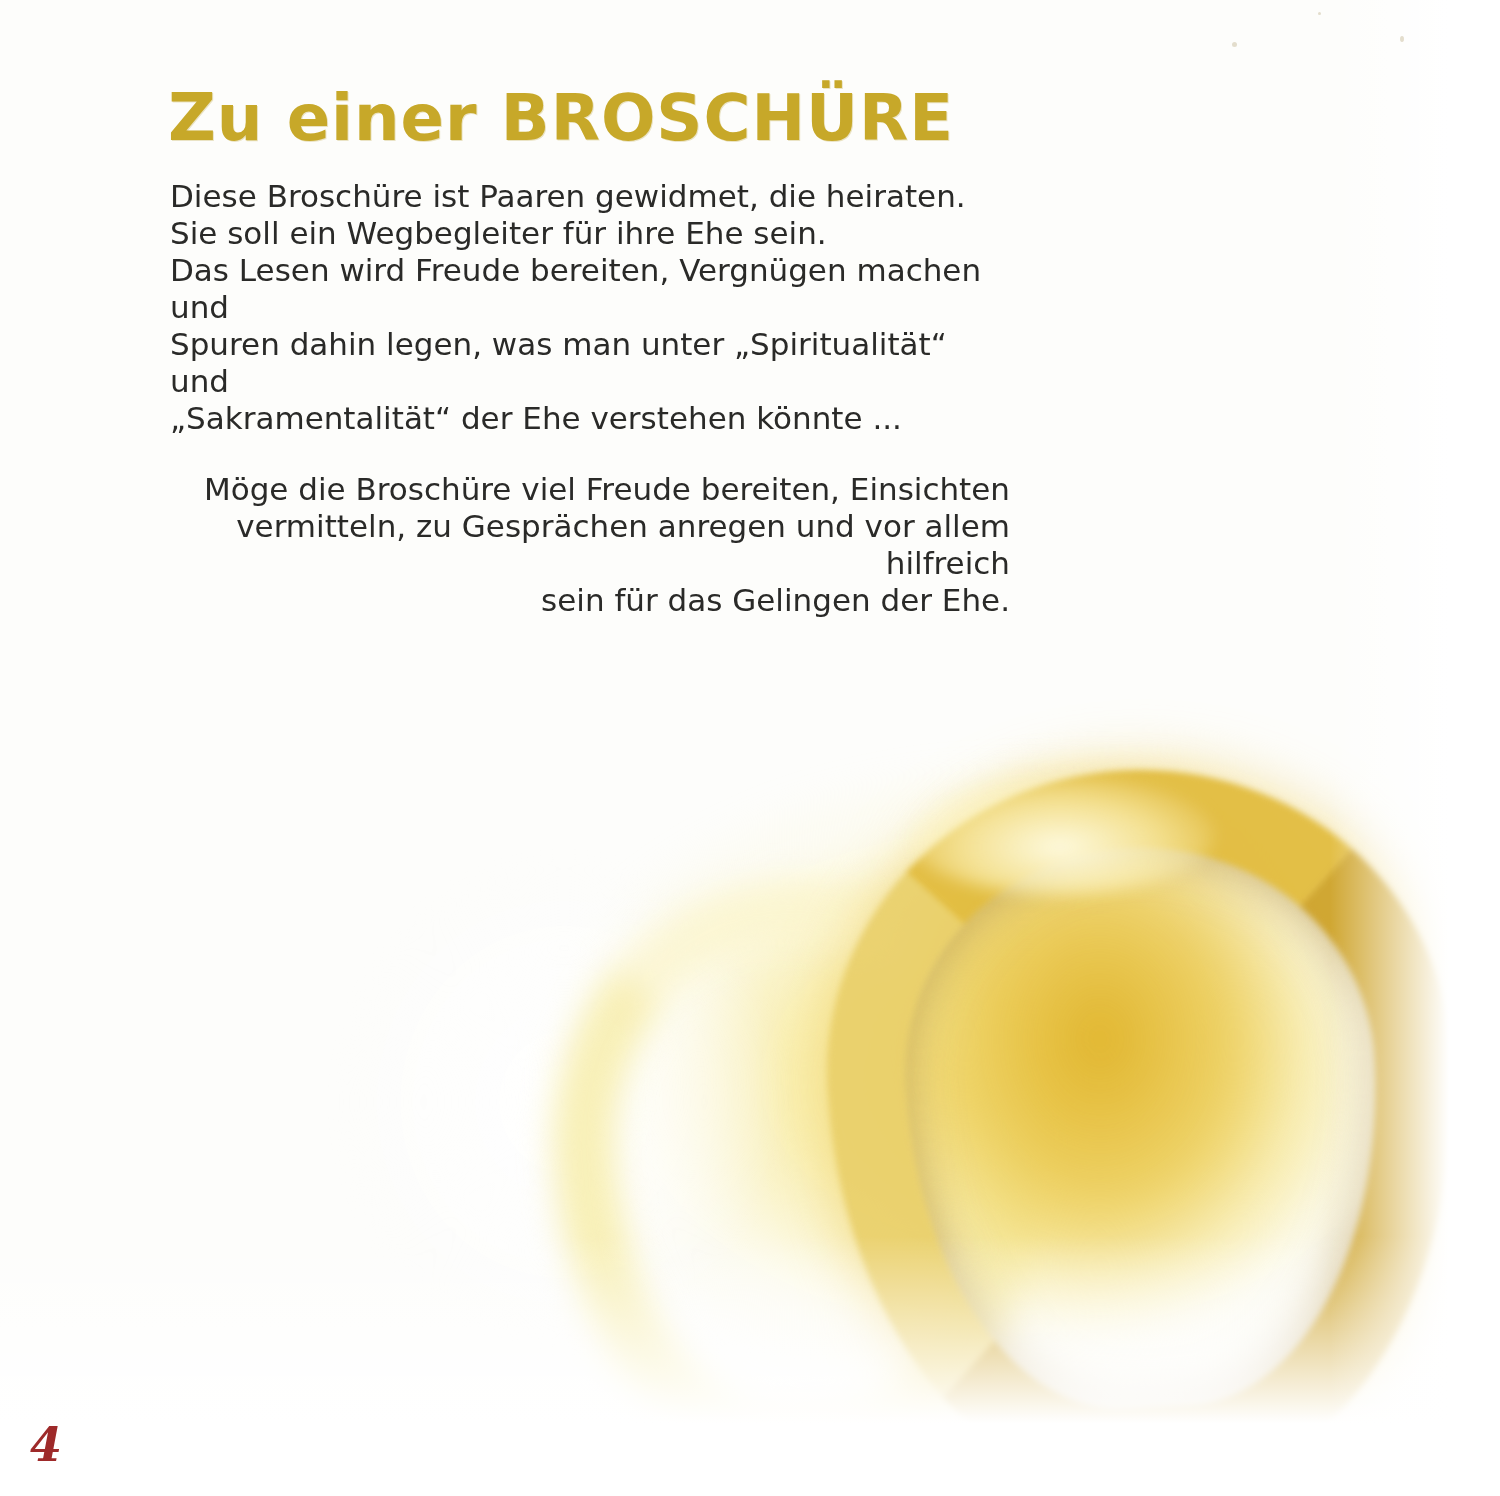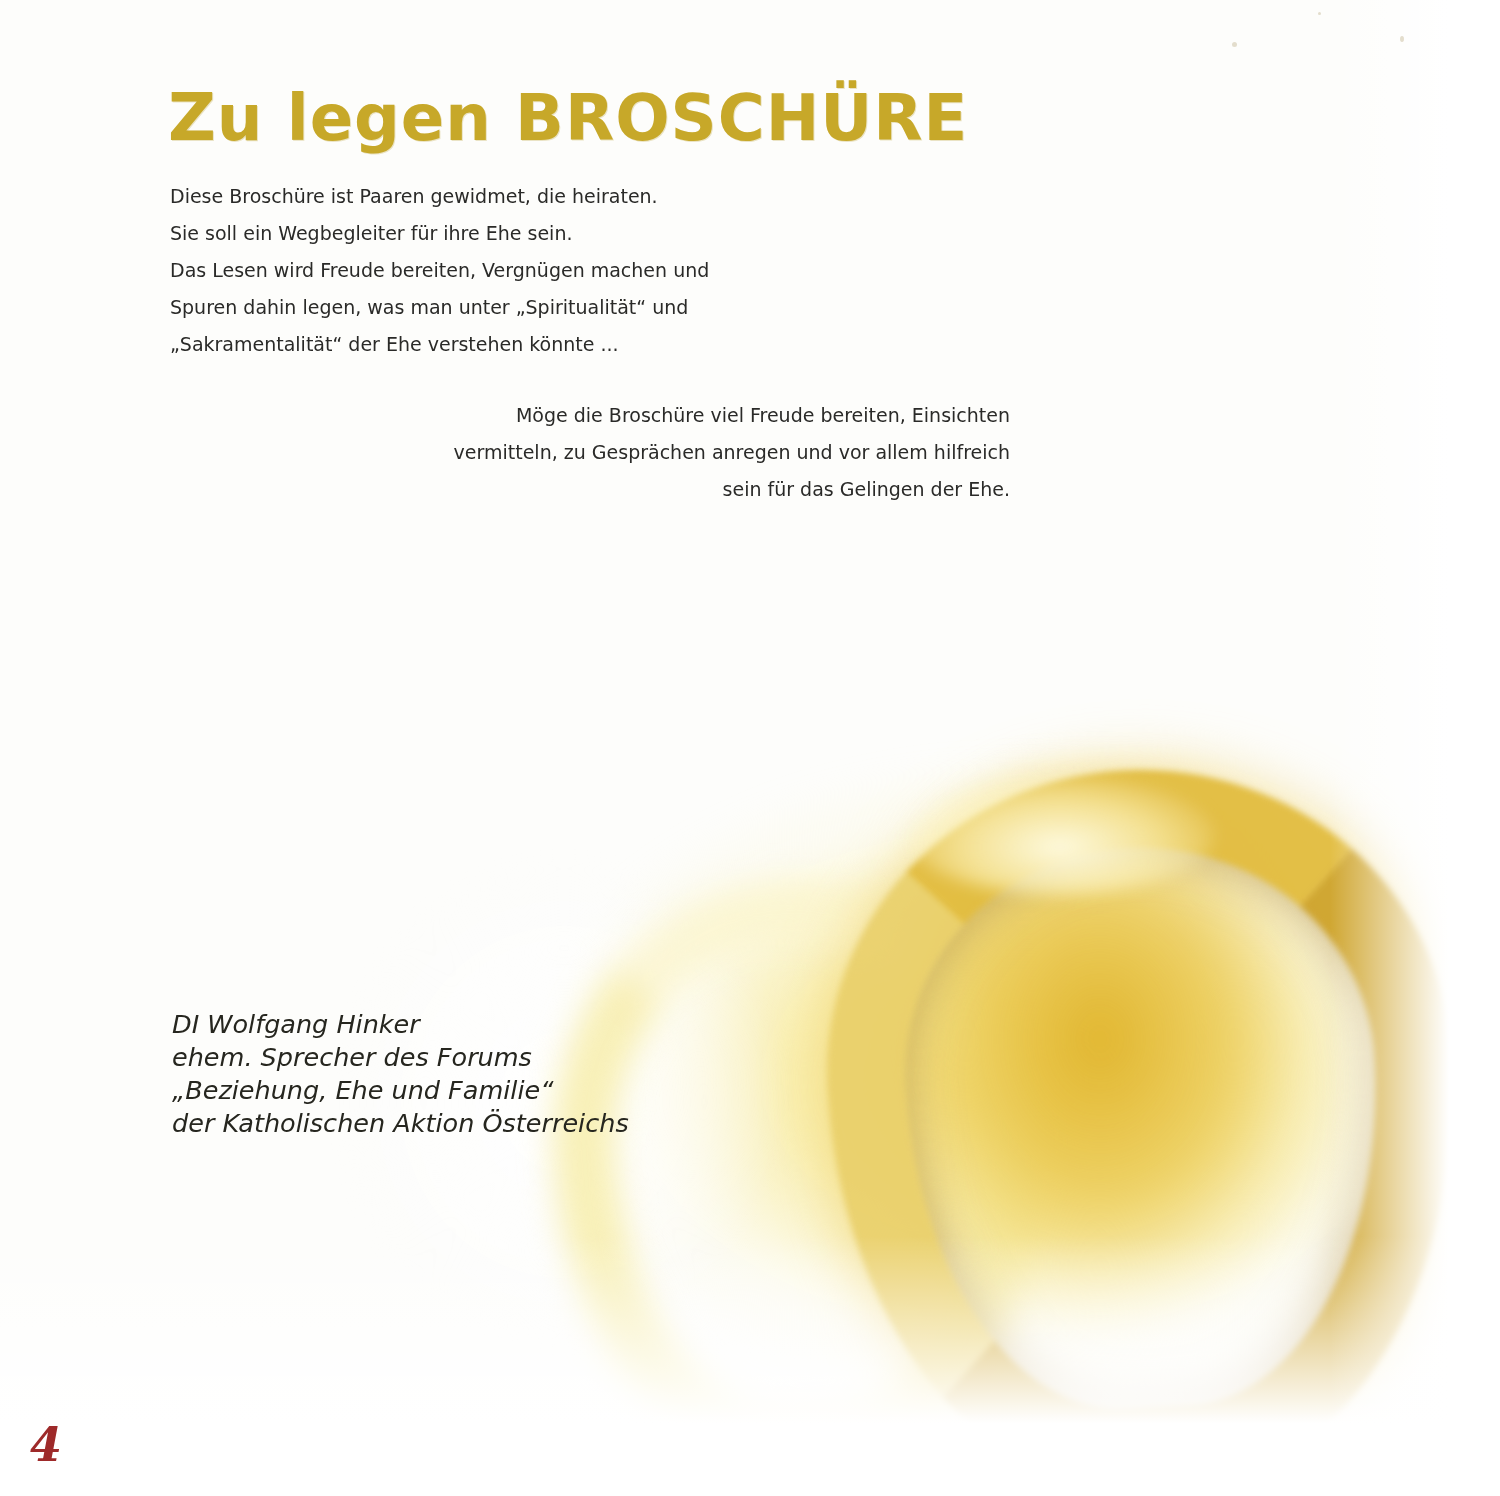--- a/index.html
+++ b/index.html
@@ -122,21 +122,21 @@
     white-space: nowrap;
   }
   .title .u-lead {
     font-size: 66px;
   }
 
   .body-text {
     position: absolute;
     left: 170px; top: 178px;
     width: 840px;
-    font-size: 19px;
+    font-size: 31px;
     line-height: 37px;
     color: #2a2a28;
     font-family: "DejaVu Sans", sans-serif;
   }
   .body-text p {
     margin: 0 0 34px 0;
     white-space: pre-line;
   }
   .body-text p:last-child { margin-bottom: 0; text-align: right; }
 
@@ -176,34 +176,30 @@
     <div class="bottom-fade"></div>
     <div class="right-fade"></div>
     <div class="top-specks">
       <span style="left:1232px;top:42px;width:5px;height:5px;"></span>
       <span style="left:1400px;top:36px;width:4px;height:6px;"></span>
       <span style="left:1318px;top:12px;width:3px;height:3px;"></span>
     </div>
   </div>
 
   <h1 class="title">
-    <span class="u-lead">Z</span><span>u legen BROSCHÜRE</span>
+    <span class="u-lead">Z</span><span>u einer BROSCHÜRE</span>
   </h1>
 
   <div class="body-text">
     <p>Diese Broschüre ist Paaren gewidmet, die heiraten.
 Sie soll ein Wegbegleiter für ihre Ehe sein.
 Das Lesen wird Freude bereiten, Vergnügen machen und
 Spuren dahin legen, was man unter „Spiritualität“ und
 „Sakramentalität“ der Ehe verstehen könnte ...</p>
     <p>Möge die Broschüre viel Freude bereiten, Einsichten
 vermitteln, zu Gesprächen anregen und vor allem hilfreich
 sein für das Gelingen der Ehe.</p>
   </div>
 
-  <div class="signature">DI Wolfgang Hinker
-ehem. Sprecher des Forums
-„Beziehung, Ehe und Familie“
-der Katholischen Aktion Österreichs</div>
 
   <div class="page-number">4</div>
 
 </div>
 
 </body></html>

